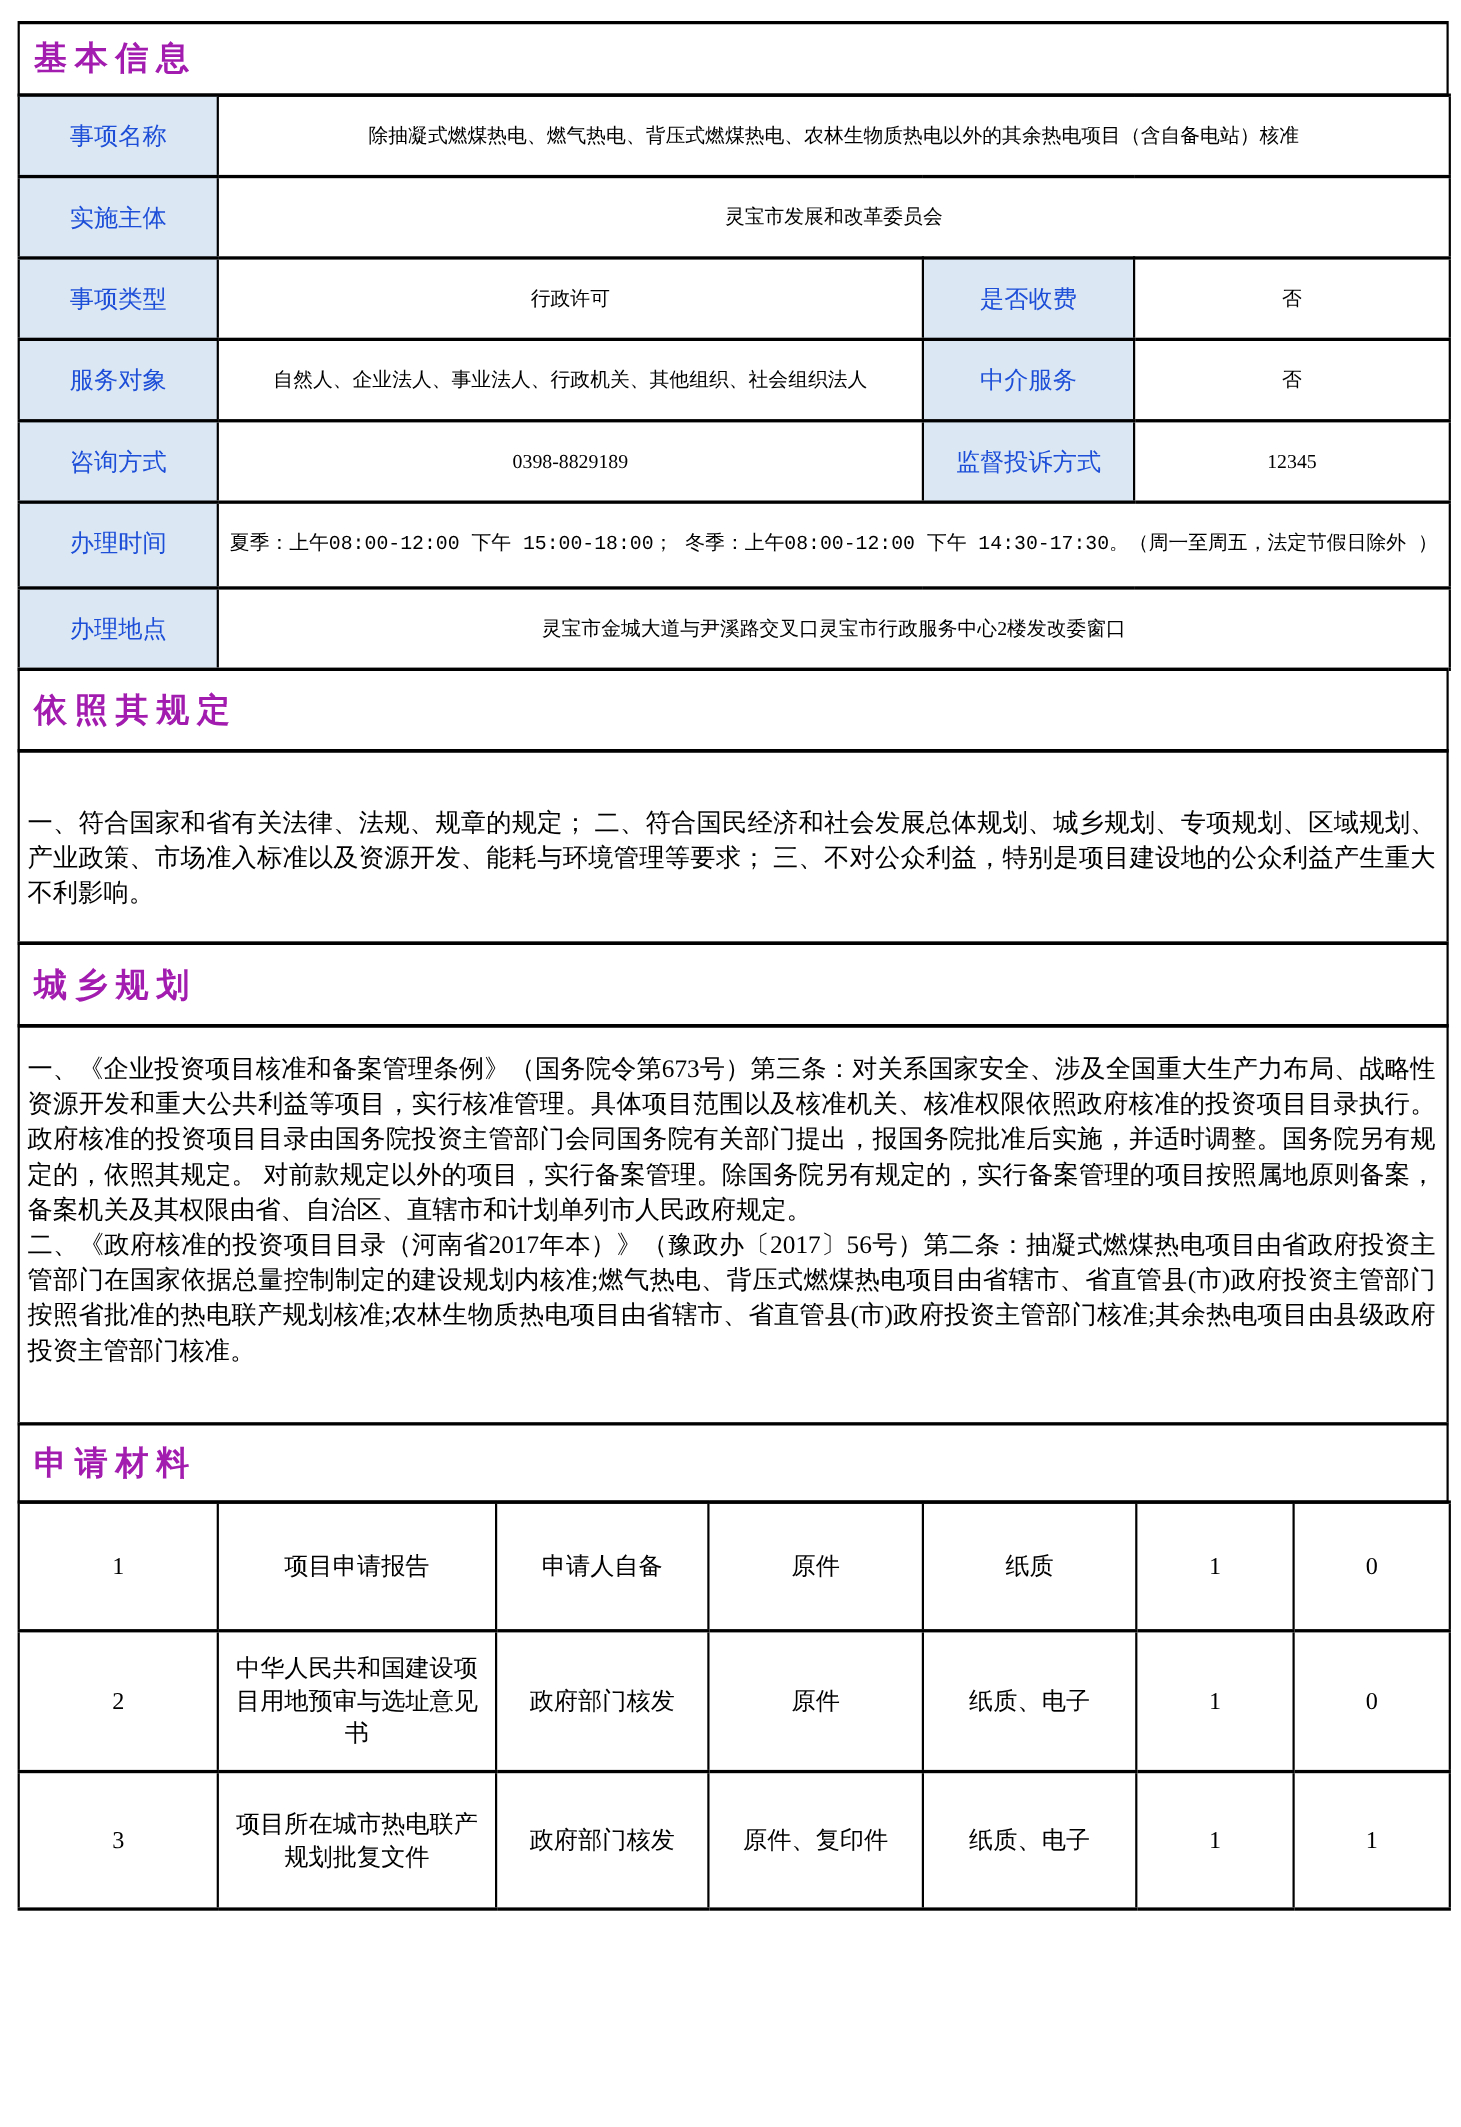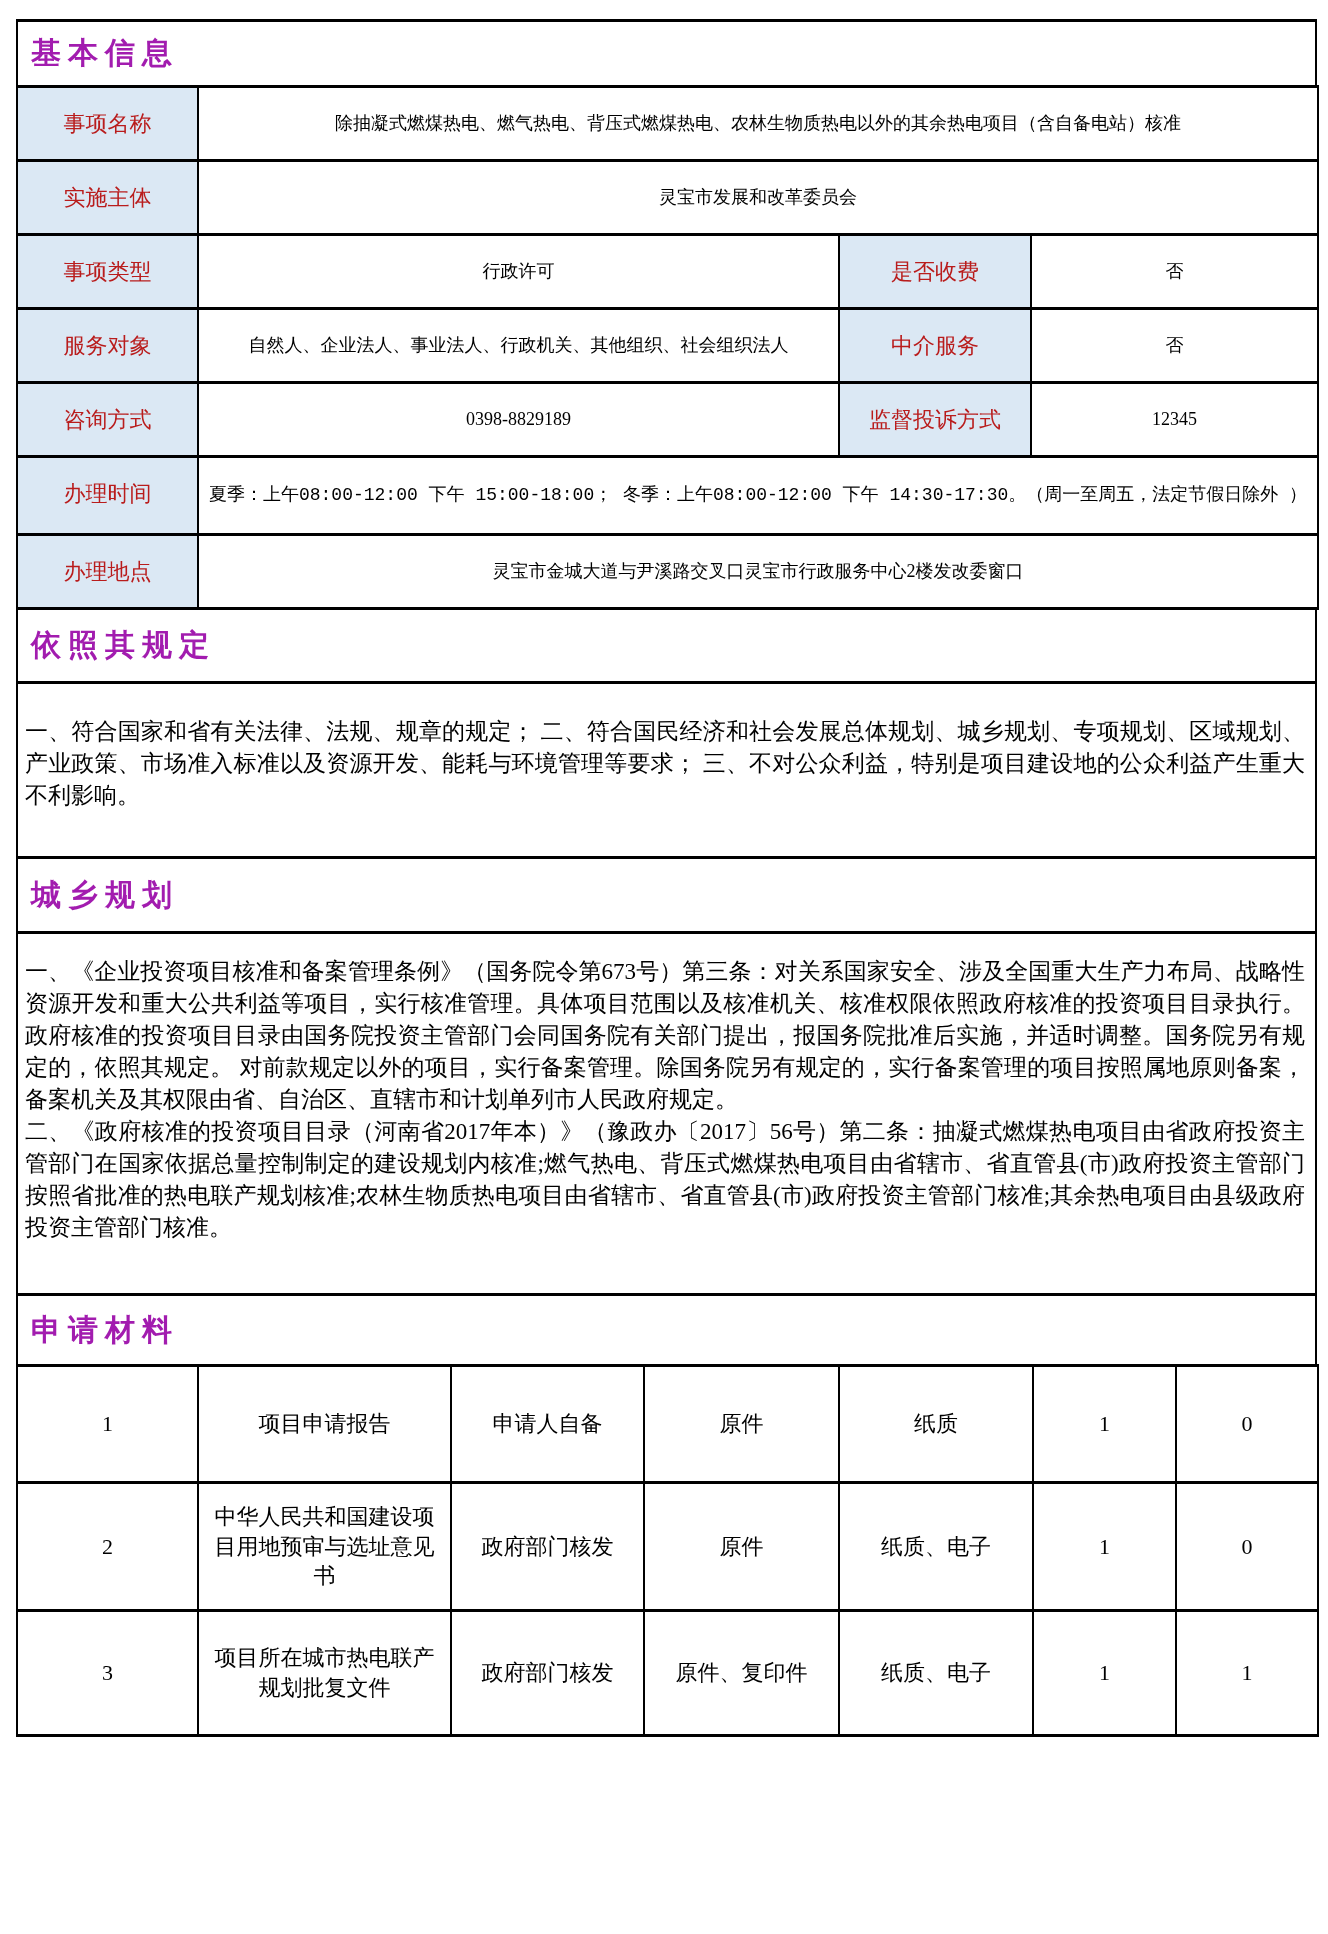--- a/index.html
+++ b/index.html
@@ -35,35 +35,35 @@
   td {
     border: 2px solid #000;
     border-top-width: 3px; border-bottom-width: 3px;
     text-align: center; vertical-align: middle;
     font-size: 18px;
     padding: 2px 8px;
     line-height: 1.35;
   }
   td.lbl {
     background: #dbe8f4;
-    color: #b91c1c;
+    color: #1d4ed8;
     font-size: 22px;
   }
   .info tr { height: 74px; }
   .info tr.tall { height: 78px; font-family: Liberation Mono, monospace; }
 
   .content-box {
     border: 2px solid #000;
     border-top-width: 3px; border-bottom-width: 3px;
     font-size: 23px;
     line-height: 32px;
     text-align: justify;
     padding: 0 10px 0 7px;
   }
-  .content-accept { height: 178px; padding-top: 32px; }
+  .content-accept { height: 178px; padding-top: 48px; }
   .content-legal  { height: 365px; padding-top: 22px; }
   .content-box p { margin: 0; }
 
   .materials td { font-size: 22px; padding: 2px 14px; }
   .materials tr.hdr { height: 98px; }
   .materials tr.hdr td { background: #dbe8f4; color: #3d6ec9; line-height: 30px; padding: 2px 10px; }
   .materials tr.r1 { height: 117px; }
   .materials tr.r2 { height: 128px; }
   .materials tr.r3 { height: 125px; }
 </style>

